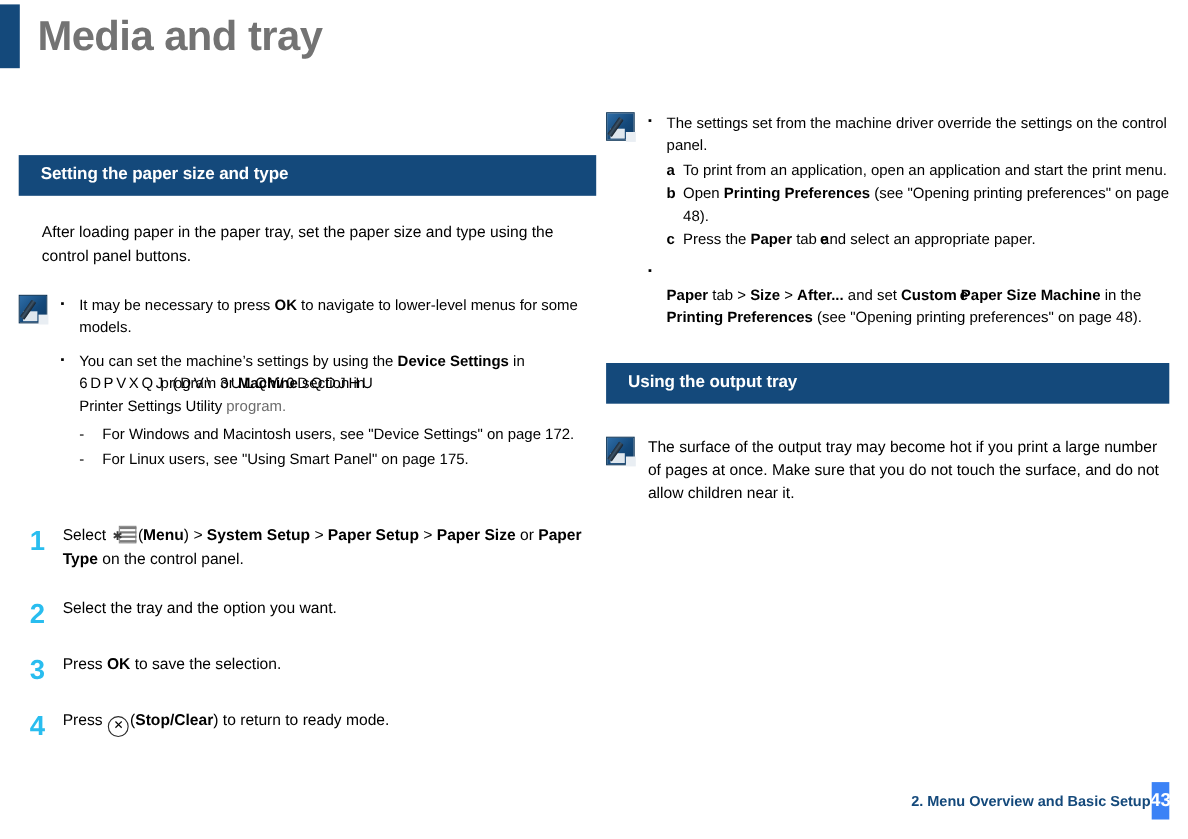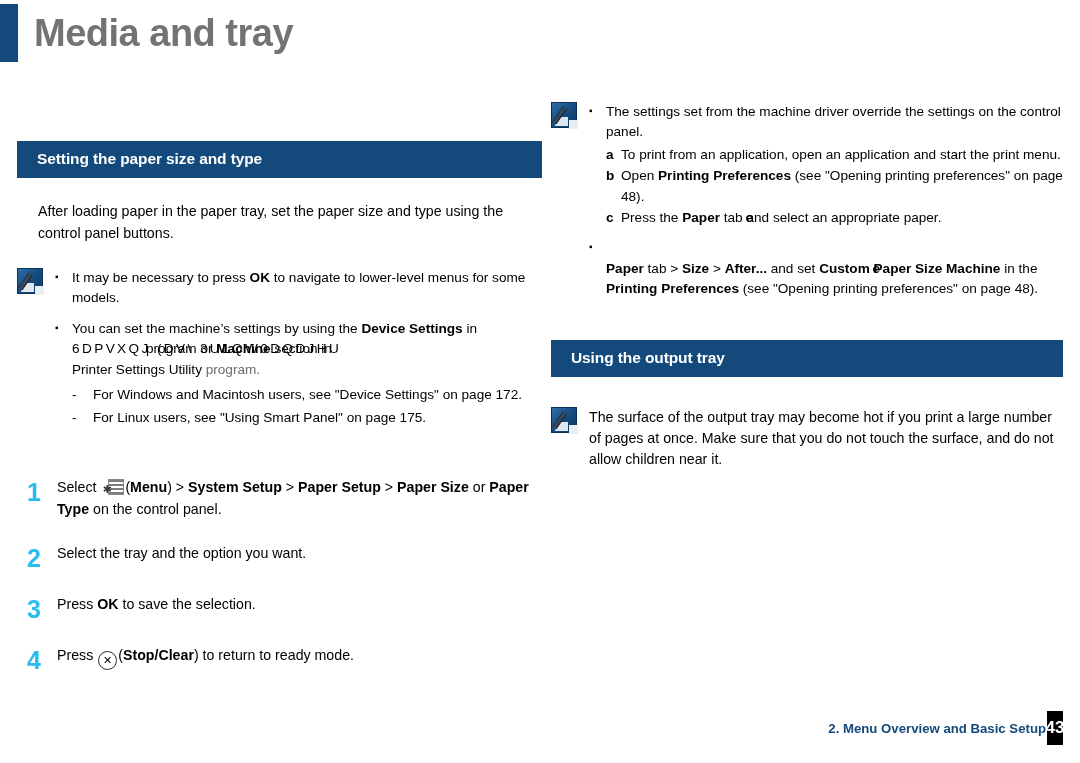--- a/index.html
+++ b/index.html
@@ -80,21 +80,21 @@
 
   
   .ovl{position:relative;display:inline-block;text-align:center;}
   .ovl .under{visibility:visible;}
   .ovl .over{position:absolute;left:0;top:0;white-space:nowrap;}
   .cipher{letter-spacing:2.4px;}
 
   
   .footer{position:absolute;right:17px;bottom:18px;display:flex;align-items:center;}
   .footer-text{color:#14497b;font-size:13.2px;font-weight:bold;margin-right:1px;}
-  .footer-page{width:16px;height:34px;background:#000000;color:#fff;font-size:17px;
+  .footer-page{width:16px;height:34px;background:#3b82f6;color:#fff;font-size:17px;
     font-weight:bold;display:flex;align-items:center;justify-content:center;}
 </style>
 </head>
 <body>
 
 <div class="page">
 
   <div class="title-row">
     <div class="title-accent"></div>
     <div class="page-title">Media and tray</div>
@@ -213,21 +213,21 @@
               <br>
               <b>Paper</b><span> tab &gt; </span><b>Size</b><span> &gt; </span><b>After...</b><span> and set </span><b>Custom </b><span class="ovl"><b class="under">Paper Size Machine</b><span class="over" style="left:-1px;font-weight:bold;">e</span></span><span> in the</span><br>
               <b>Printing Preferences</b><span> (see "Opening printing preferences" on page 48).</span>
             </span>
           </li>
 
         </ul>
       </div>
     </div>
 
-    <div class="section-bar" style="margin-top:38px;">Using the output tray</div>
+    <div class="section-bar" style="margin-top:28px;">Using the output tray</div>
 
     <div class="note" style="margin-top:30px;">
       <div class="note-icon">
         <div class="note-sq"></div>
         <div class="note-paper"></div>
         <div class="note-pencil"></div>
         <div class="note-fold"></div>
       </div>
       <div class="note-body" style="font-size:14.2px;line-height:1.5;">The surface of the output tray may become hot if you print a large number of pages at once. Make sure that you do not touch the surface, and do not allow children near it.</div>
     </div>

